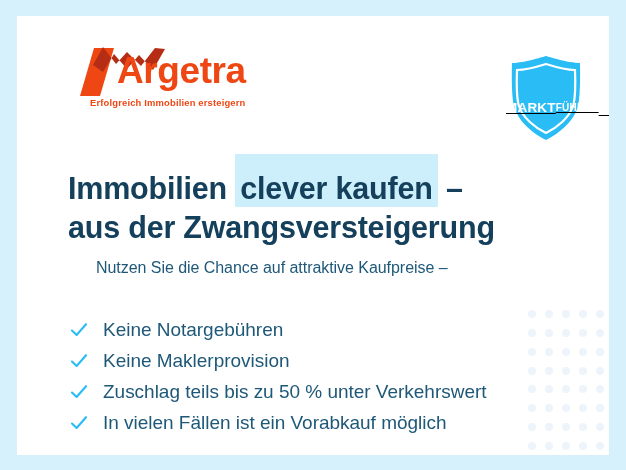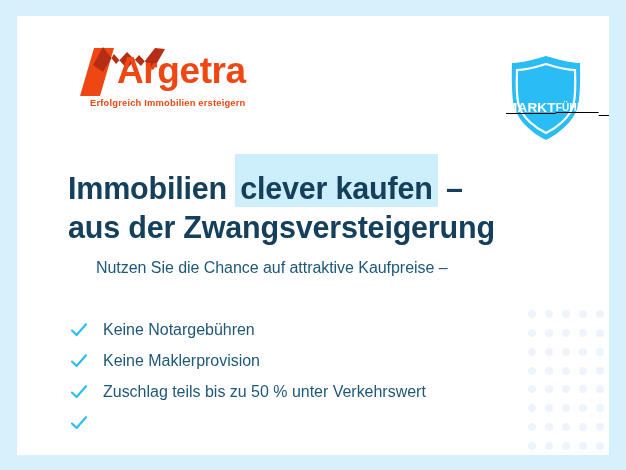--- a/index.html
+++ b/index.html
@@ -184,21 +184,21 @@
   .check-icon {
     flex: 0 0 auto;
     width: 20px;
     height: 20px;
     margin-right: 14px;
     display: block;
   }
   .check-icon svg { display: block; }
   .check-label {
     color: #1e5878;
-    font-size: 16px;
+    font-size: 19px;
     font-weight: 400;
     line-height: 20px;
     white-space: nowrap;
     letter-spacing: -0.02px;
   }
 </style>
 </head>
 <body>
 
 <div class="frame">
@@ -305,17 +305,18 @@
           </svg>
         </span>
         <span class="check-label">Zuschlag teils bis zu 50 % unter Verkehrswert</span>
       </li>
       <li class="check-item">
         <span class="check-icon">
           <svg width="20" height="20" viewBox="0 0 20 20" aria-hidden="true">
             <path d="M3 10.5 L7.6 15 L17 4.2" fill="none" stroke="#29bcf5" stroke-width="2.1" stroke-linecap="round" stroke-linejoin="round"></path>
           </svg>
         </span>
+        <span class="check-label">In vielen Fällen ist ein Vorabkauf möglich</span>
       </li>
     </ul>
 
   </div>
 </div>
 
 </body></html>

